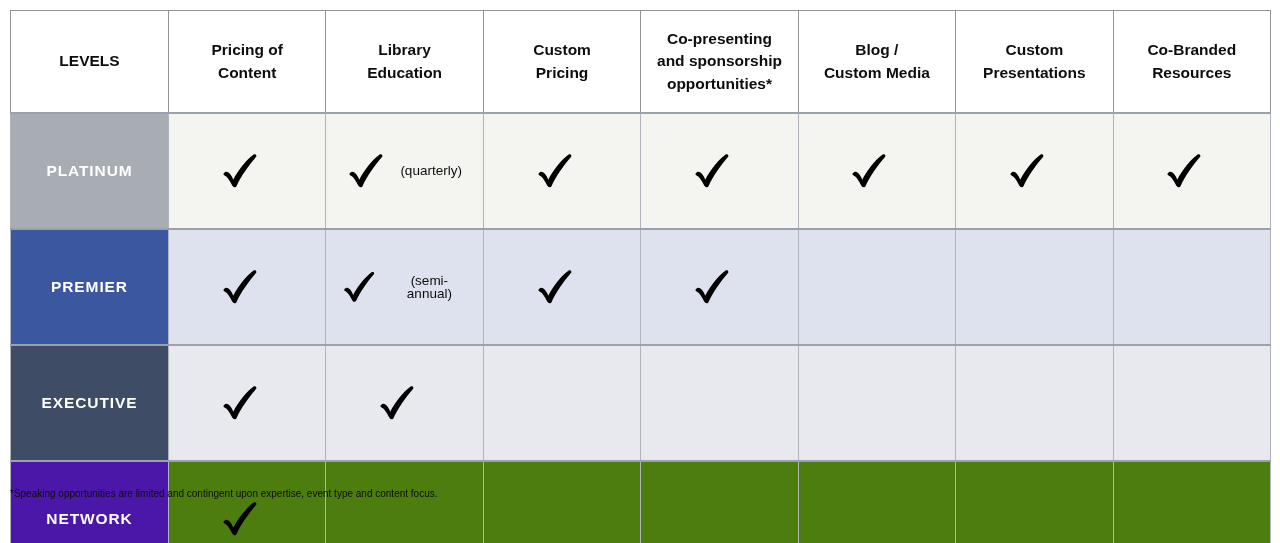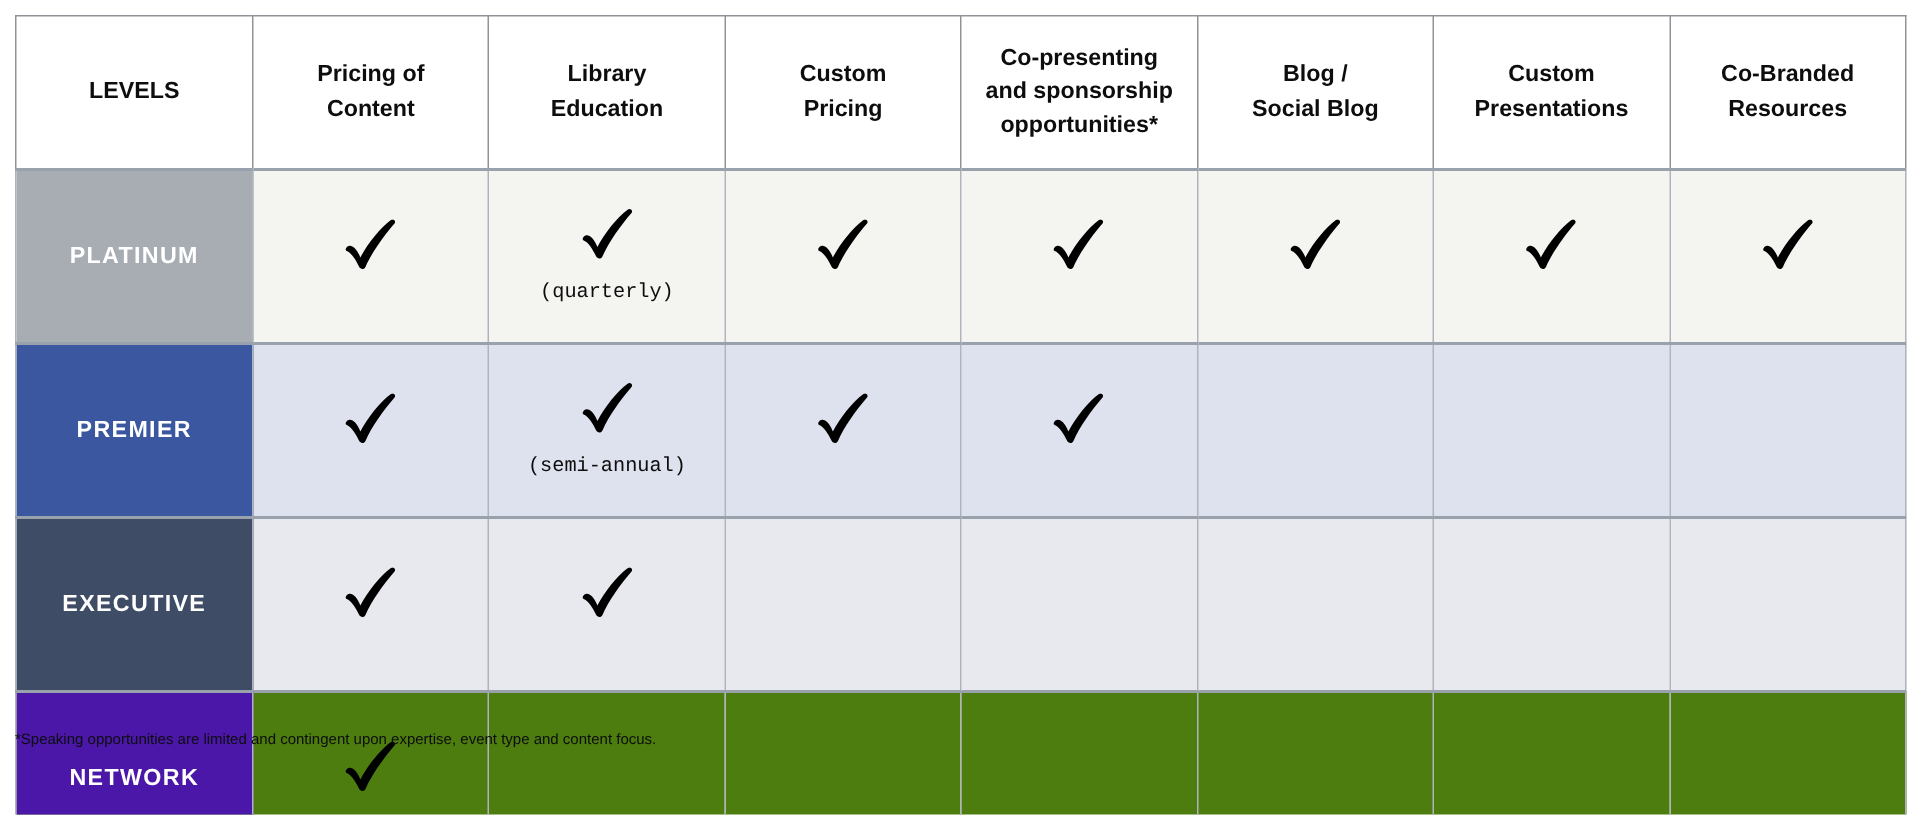--- a/index.html
+++ b/index.html
@@ -46,26 +46,24 @@
   td.label-cell {
     color: #ffffff;
     font-weight: 700;
     font-size: 15.5px;
     letter-spacing: 0.9px;
     text-align: center;
   }
 
   .cell-inner {
     display: flex;
-    flex-direction: column;
     align-items: center;
     justify-content: center;
     gap: 15px;
     min-height: 82px;
-    font-family: Liberation Mono, monospace;
   }
 
   svg.ck { width: 38px; height: 35px; display: block; }
 
   .note {
     font-size: 13.5px;
     line-height: 1;
     color: #0d0d0d;
   }
 
@@ -107,21 +105,21 @@
           <th>Pricing of
 Content</th>
           <th>Library
 Education</th>
           <th>Custom
 Pricing</th>
           <th>Co-presenting
 and sponsorship
 opportunities*</th>
           <th>Blog /
-Social Blog</th>
+Custom Media</th>
           <th>Custom
 Presentations</th>
           <th>Co-Branded
 Resources</th>
         </tr>
       </thead>
       <tbody>
 
         <tr style="background-color: rgb(244, 244, 241);">
           <td class="label-cell" style="background-color: rgb(168, 173, 180);">PLATINUM</td>

